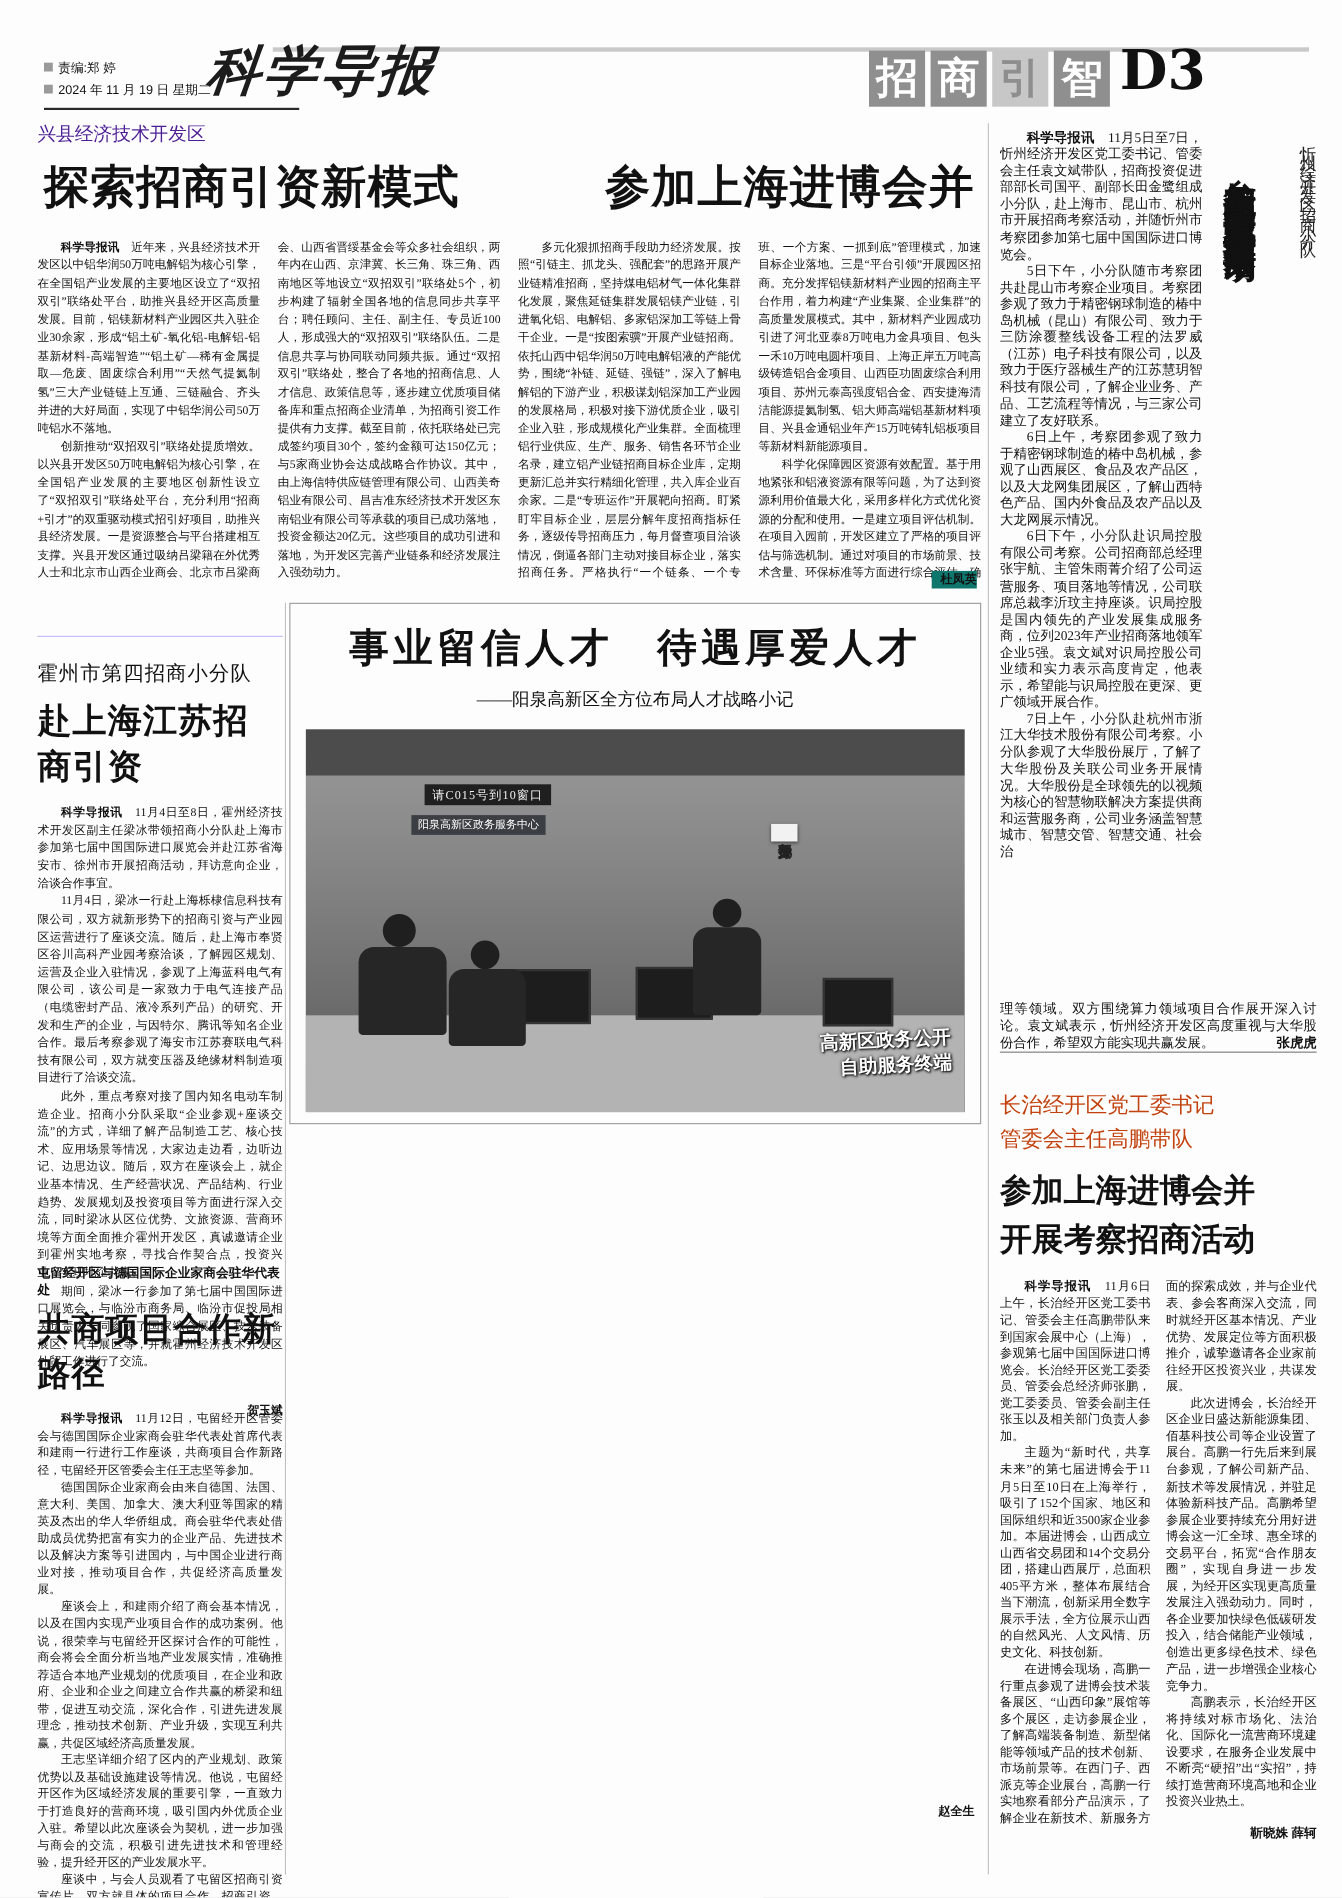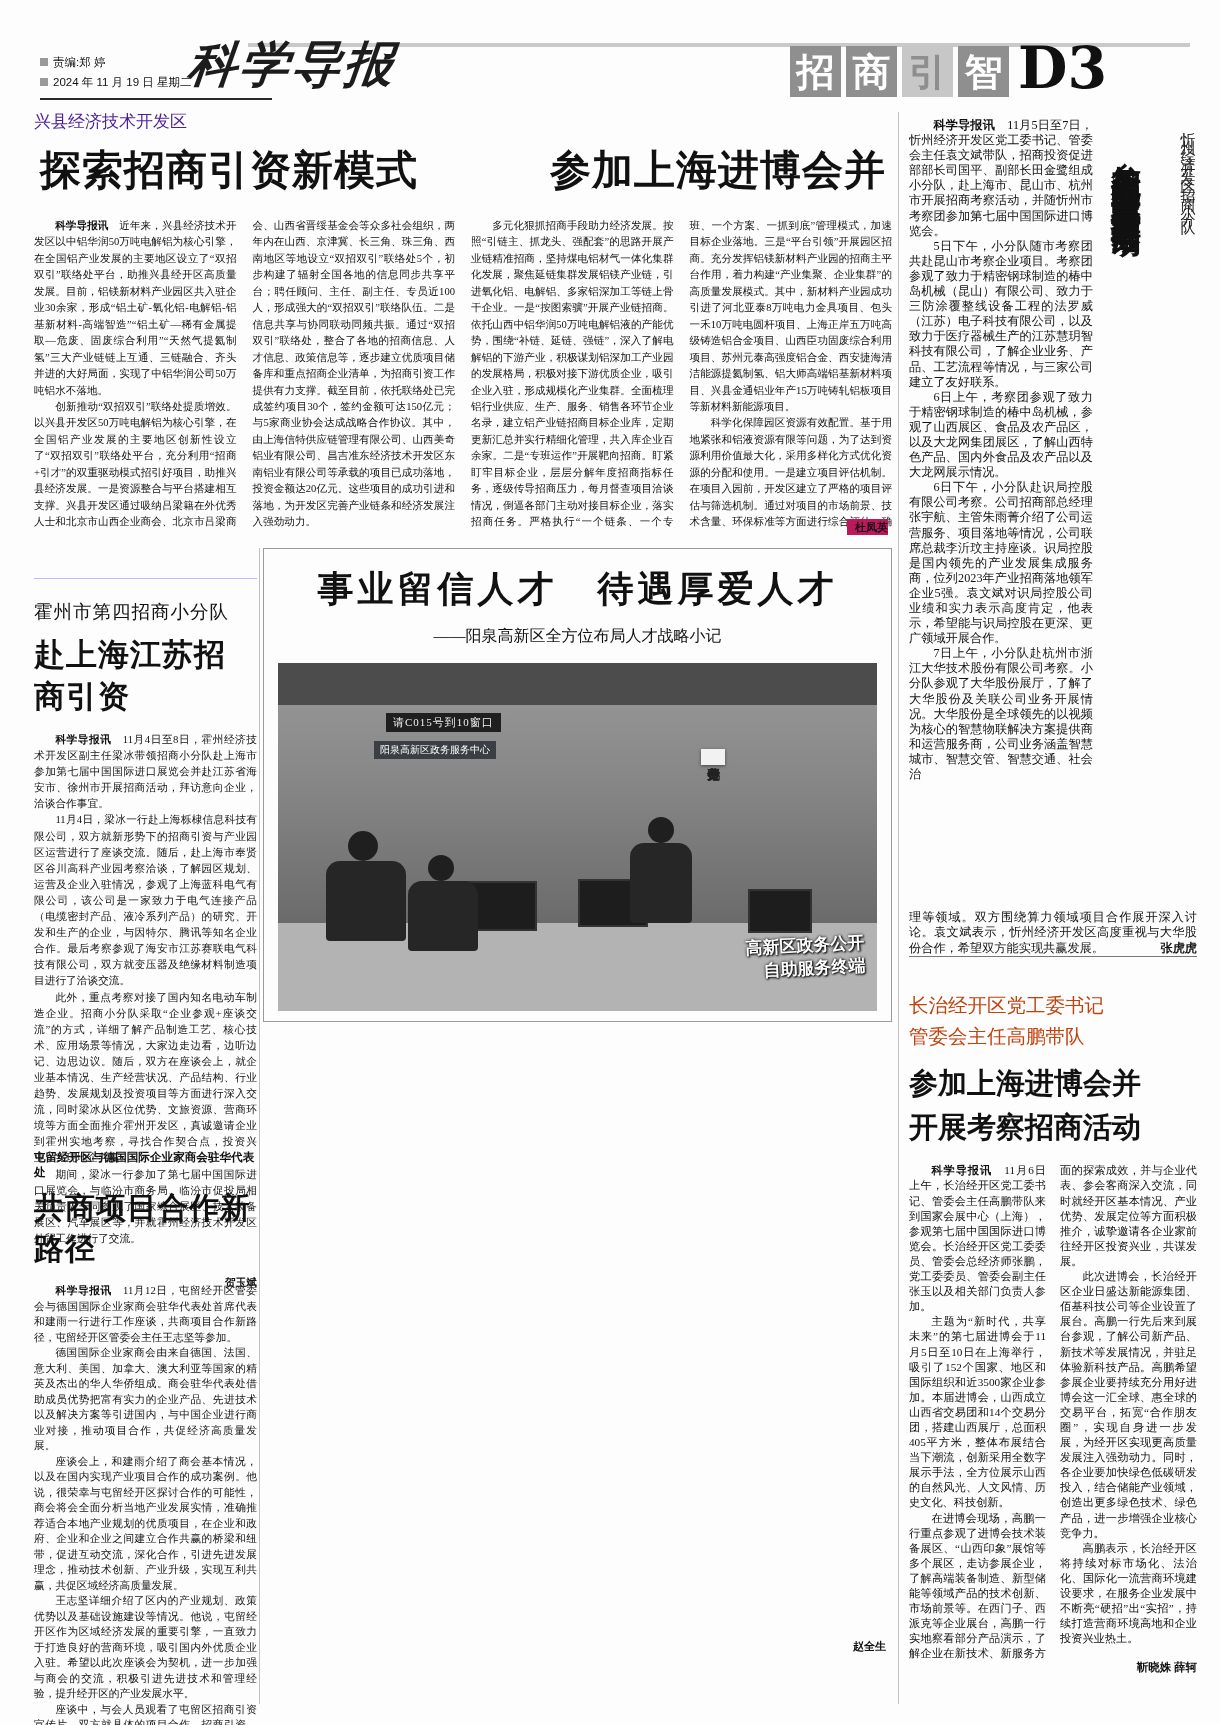--- a/index.html
+++ b/index.html
@@ -10,34 +10,34 @@
     font-family:"Liberation Serif","DejaVu Serif",serif;
   }
   
   .top-rule { position:absolute; left:248px; top:43px; width:942px; height:4px; background:#c9c9c9; }
   .hdr-left { position:absolute; left:40px; top:52px; width:232px; font-size:11.5px; line-height:20px; border-bottom:2px solid #2a2a2a; padding-bottom:6px; font-family:"Liberation Sans",sans-serif; }
   .hdr-left .sq { display:inline-block; width:8px; height:8px; background:#9a9a9a; margin-right:5px; }
   .masthead { position:absolute; left:188px; top:32px; font-size:49px; font-weight:bold; font-style:italic; letter-spacing:3px; transform:skewX(-6deg); color:#1c1c1c; }
   .section-banner { position:absolute; left:790px; top:46px; display:flex; gap:5px; }
   .sec-box { width:51px; height:51px; background:#8f8f8f; color:#fff; font-size:38px; font-weight:bold; text-align:center; line-height:52px; font-family:"Liberation Serif",serif; }
   .sec-box.light { background:#c7c7c7; color:#8e8e8e; }
-  .edition { position:absolute; left:1018px; top:34px; font-size:57px; font-weight:bold; font-family:"DejaVu Serif",serif; }
+  .edition { position:absolute; left:1018px; top:34px; font-size:50px; font-weight:bold; font-family:"DejaVu Serif",serif; }
   
   .kicker { font-size:17px; color:#4c1d95; }
   .lede { font-weight:bold; }
   p.bp { text-align:justify; text-indent:2em; }
   .byline { font-weight:bold; }
   .vline { position:absolute; width:1px; background:#c0c0c0; }
   
   .art-main { position:absolute; left:34px; top:110px; width:858px; }
   .art-main .headline { display:flex; justify-content:space-between; margin-top:10px; padding:0 6px;
     font-family:"Liberation Sans",sans-serif; font-weight:bold; font-size:41px; white-space:nowrap; letter-spacing:1px; }
   .art-main .body { margin-top:20px; height:318px; column-count:4; column-gap:16px; column-fill:auto;
     font-size:10.6px; line-height:16.45px; overflow:hidden; position:relative; }
-  .art-main .byline { position:absolute; right:4px; bottom:1px; font-size:11px; background:#be185d; padding-left:8px; }
+  .art-main .byline { position:absolute; right:4px; bottom:1px; font-size:11px; background:#0f766e; padding-left:8px; }
   
   .art-xz { position:absolute; left:909px; top:116px; width:288px; height:840px; }
   .art-xz .narrow { position:absolute; left:0; top:2px; width:184px; height:786px; overflow:hidden; font-size:12.2px; line-height:15.1px; }
   .art-xz .vhead { position:absolute; left:196px; top:22px; height:760px; writing-mode:vertical-rl;
     font-family:"Liberation Sans",sans-serif; font-weight:bold; font-size:30px; letter-spacing:3px; }
   .art-xz .vkick { position:absolute; right:0; top:4px; height:430px; writing-mode:vertical-rl; font-size:15px; letter-spacing:8px; color:#222; }
   .art-xz .cont { position:absolute; left:0; top:794px; width:288px; font-size:12.2px; line-height:15.4px; text-align:justify; }
   .art-xz .cont .byline { float:right; }
   .rdivider { position:absolute; left:909px; top:956px; width:288px; height:1px; background:#777; }
   

